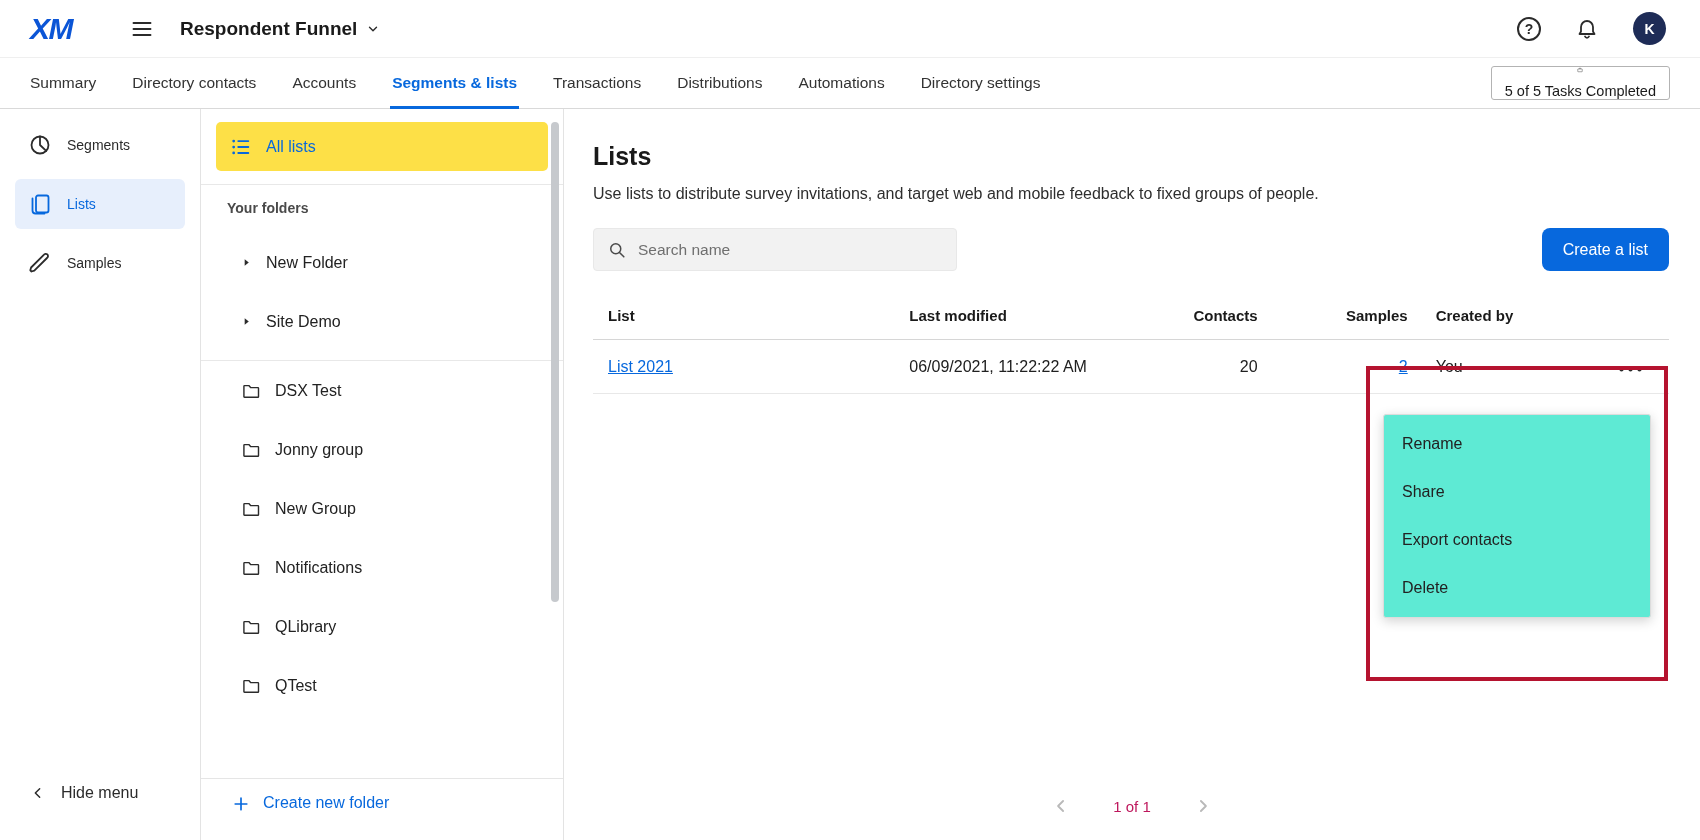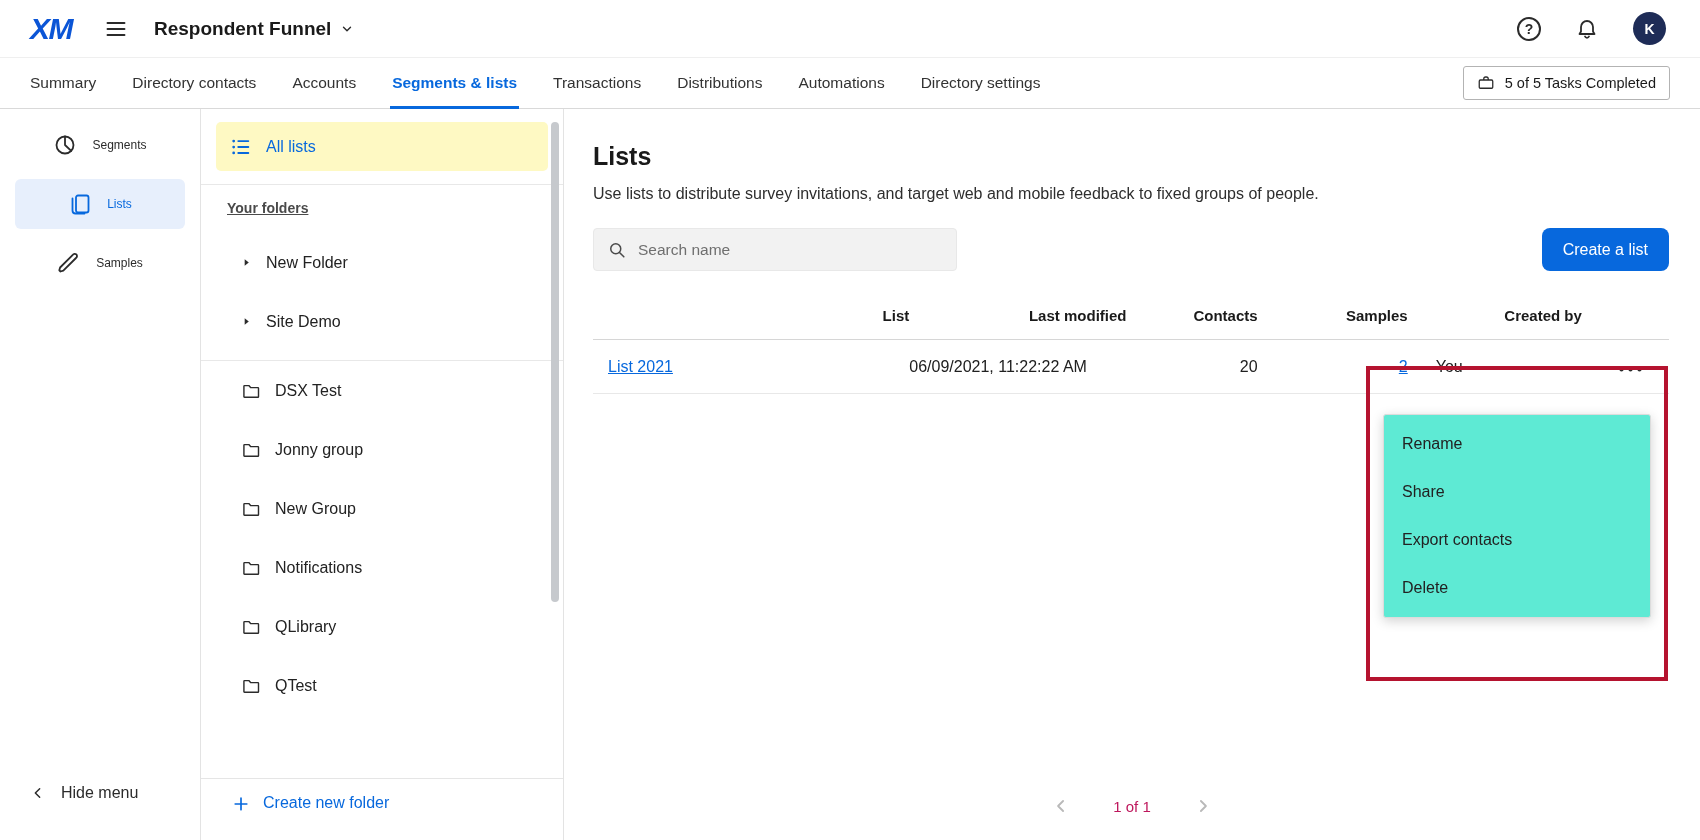--- a/index.html
+++ b/index.html
@@ -5,70 +5,70 @@
   * { box-sizing: border-box; margin: 0; padding: 0; }
   html,body { width:1700px; height:840px; }
   body {
     font-family: "Liberation Sans", sans-serif;
     background:#fff; color:#202020; overflow:hidden; position:relative;
   }
   button { font-family:inherit; cursor:pointer; background:none; border:none; }
 
   
   .topbar { height:58px; display:flex; align-items:center; padding:0 30px; border-bottom:1px solid #efefef; }
-  .logo { font-size:30px; font-weight:900; font-style:italic; letter-spacing:-1.5px; color:#0b55d6; margin-right:28px; }
+  .logo { font-size:30px; font-weight:900; font-style:italic; letter-spacing:-1.5px; color:#0b55d6; margin-right:54px; }
   .icon-btn { display:flex; align-items:center; justify-content:center; padding:4px; }
   .hamburger { margin-right:22px; }
   .app-title { display:flex; align-items:center; gap:9px; font-size:19px; font-weight:700; color:#1a1a1a; cursor:pointer; }
   .topbar-right { margin-left:auto; display:flex; align-items:center; gap:26px; }
   .help-circle { width:24px; height:24px; border:2px solid #2b2b2b; border-radius:50%; display:flex; align-items:center; justify-content:center; font-size:14px; font-weight:700; color:#2b2b2b; }
   .avatar { width:33px; height:33px; border-radius:50%; background:#1e2c57; color:#fff; display:flex; align-items:center; justify-content:center; font-size:14px; font-weight:700; }
 
   
   .tabbar { height:51px; display:flex; align-items:stretch; padding:0 30px; gap:36px; border-bottom:1px solid #d9d9d9; }
   .tab { display:flex; align-items:center; font-size:15.5px; color:#333; position:relative; cursor:pointer; white-space:nowrap; }
   .tab.active { color:#0768dd; font-weight:700; }
   .tab.active::after { content:""; position:absolute; left:-2px; right:-2px; bottom:-1px; height:3px; background:#0768dd; }
-  .tasks-badge { margin-left:auto; align-self:center; display:flex; align-items:center; gap:10px; border:1px solid #b3b3b3; border-radius:3px; height:34px; padding:0 13px; font-size:14.5px; color:#1a1a1a; background:#fff; }
+  .tasks-badge { margin-left:auto; align-self:center; display:flex; align-items:center; gap:10px; border:1px solid #b3b3b3; border-radius:3px; height:34px; padding:0 13px; font-size:14.5px; color:#1a1a1a; background:#fff;flex-direction:column; }
 
   
   .content { display:flex; height:731px; }
 
   
   .rail { width:201px; border-right:1px solid #e3e3e3; padding-top:11px; position:relative; flex-shrink:0; }
-  .rail-item { margin:0 15px 9px; height:50px; border-radius:6px; display:flex; align-items:center; gap:15px; padding:0 13px; font-size:12px; color:#2b2b2b; cursor:pointer;justify-content:center; }
+  .rail-item { margin:0 15px 9px; height:50px; border-radius:6px; display:flex; align-items:center; gap:15px; padding:0 13px; font-size:14px; color:#2b2b2b; cursor:pointer; }
   .rail-item.active { background:#e7effc; color:#0768dd; }
   .rail-item svg { flex-shrink:0; }
   .hide-menu { position:absolute; bottom:38px; left:30px; display:flex; align-items:center; gap:15px; font-size:16px; color:#2b2b2b; cursor:pointer; }
 
   
   .folders { width:363px; border-right:1px solid #e3e3e3; padding-top:13px; position:relative; flex-shrink:0; }
-  .all-lists { margin:0 15px; height:49px; border-radius:5px; background:#fef9c3; display:flex; align-items:center; gap:14px; padding:0 14px; color:#0768dd; font-size:16px; cursor:pointer; }
+  .all-lists { margin:0 15px; height:49px; border-radius:5px; background:#fde047; display:flex; align-items:center; gap:14px; padding:0 14px; color:#0768dd; font-size:16px; cursor:pointer; }
   .fdivider { border-top:1px solid #e8e8e8; }
   .d1 { margin-top:13px; }
   .d2 { margin-top:9px; }
   .fsection { font-size:14px; font-weight:700; color:#4a4a4a; }
-  .your-heading { padding:15px 0 17px 26px;text-decoration:underline; }
+  .your-heading { padding:15px 0 17px 26px; }
   .shared-heading { padding:17px 0 18px 26px; }
   .folder-row { height:59px; display:flex; align-items:center; gap:14px; padding-left:40px; font-size:16px; color:#222; cursor:pointer; }
   .folders-footer { position:absolute; left:0; right:0; bottom:0; height:62px; border-top:1px solid #e5e5e5; display:flex; align-items:flex-start; padding:15px 0 0 30px; gap:12px; color:#0768dd; font-size:16px; cursor:pointer; }
   .fscrollbar { position:absolute; top:13px; right:4px; width:8px; height:480px; background:#c6c9cd; border-radius:4px; }
 
   
   .main { flex:1; padding:0 31px 0 29px; position:relative; }
   .page-title { margin-top:33px; font-size:25px; font-weight:700; color:#1a1a1a; }
   .desc { margin-top:14px; font-size:16px; color:#2e2e2e; }
   .controls { margin-top:25px; display:flex; align-items:center; justify-content:space-between; }
   .search { width:364px; height:43px; background:#f2f2f2; border:1px solid #e8e8e8; border-radius:4px; display:flex; align-items:center; gap:11px; padding:0 13px; }
   .search input { border:none; background:transparent; outline:none; font-size:15.5px; flex:1; font-family:inherit; color:#202020; }
   .search input::placeholder { color:#6f6f6f; }
   .create-btn { height:43px; padding:0 21px; background:#0768dd; color:#fff; border-radius:8px; font-size:16px; }
 
   table { margin-top:36px; width:100%; border-collapse:collapse; table-layout:fixed; }
-  th { font-size:15px; font-weight:700; color:#1a1a1a; text-align:right; padding:0 0 15px; border-bottom:1px solid #d6d6d6; }
+  th { font-size:15px; font-weight:700; color:#1a1a1a; text-align:left; padding:0 0 15px; border-bottom:1px solid #d6d6d6; }
   td { height:54px; border-bottom:1px solid #e8e8e8; font-size:16px; color:#202020; }
   .cell-pad { padding-left:15px; }
   .num { text-align:right; }
   .createdby { padding-left:28px; }
   .actions { text-align:right; padding-right:27px; }
   a.link { color:#0768dd; text-decoration:underline; cursor:pointer; }
 
   .pagination { position:absolute; bottom:20px; left:0; right:0; display:flex; align-items:center; justify-content:center; gap:38px; font-size:15px; color:#be185d; }
 
   

